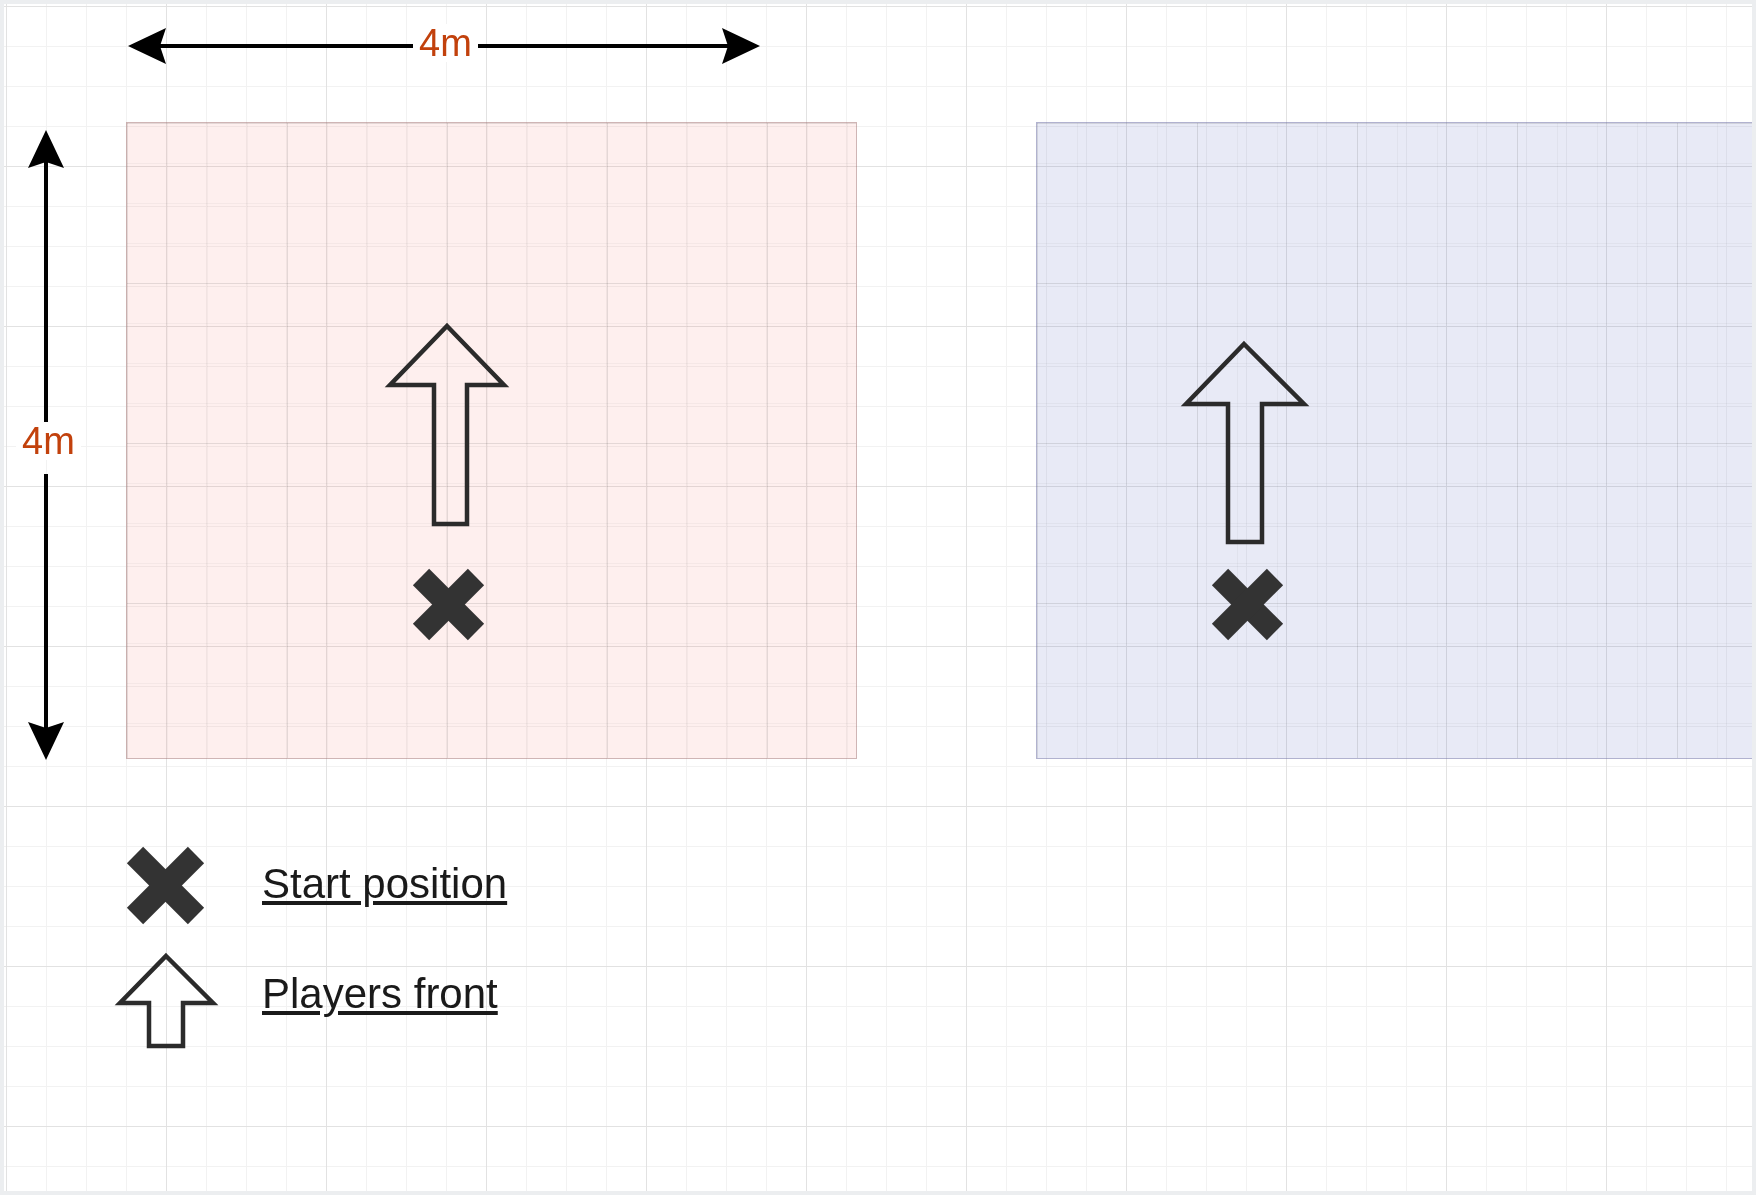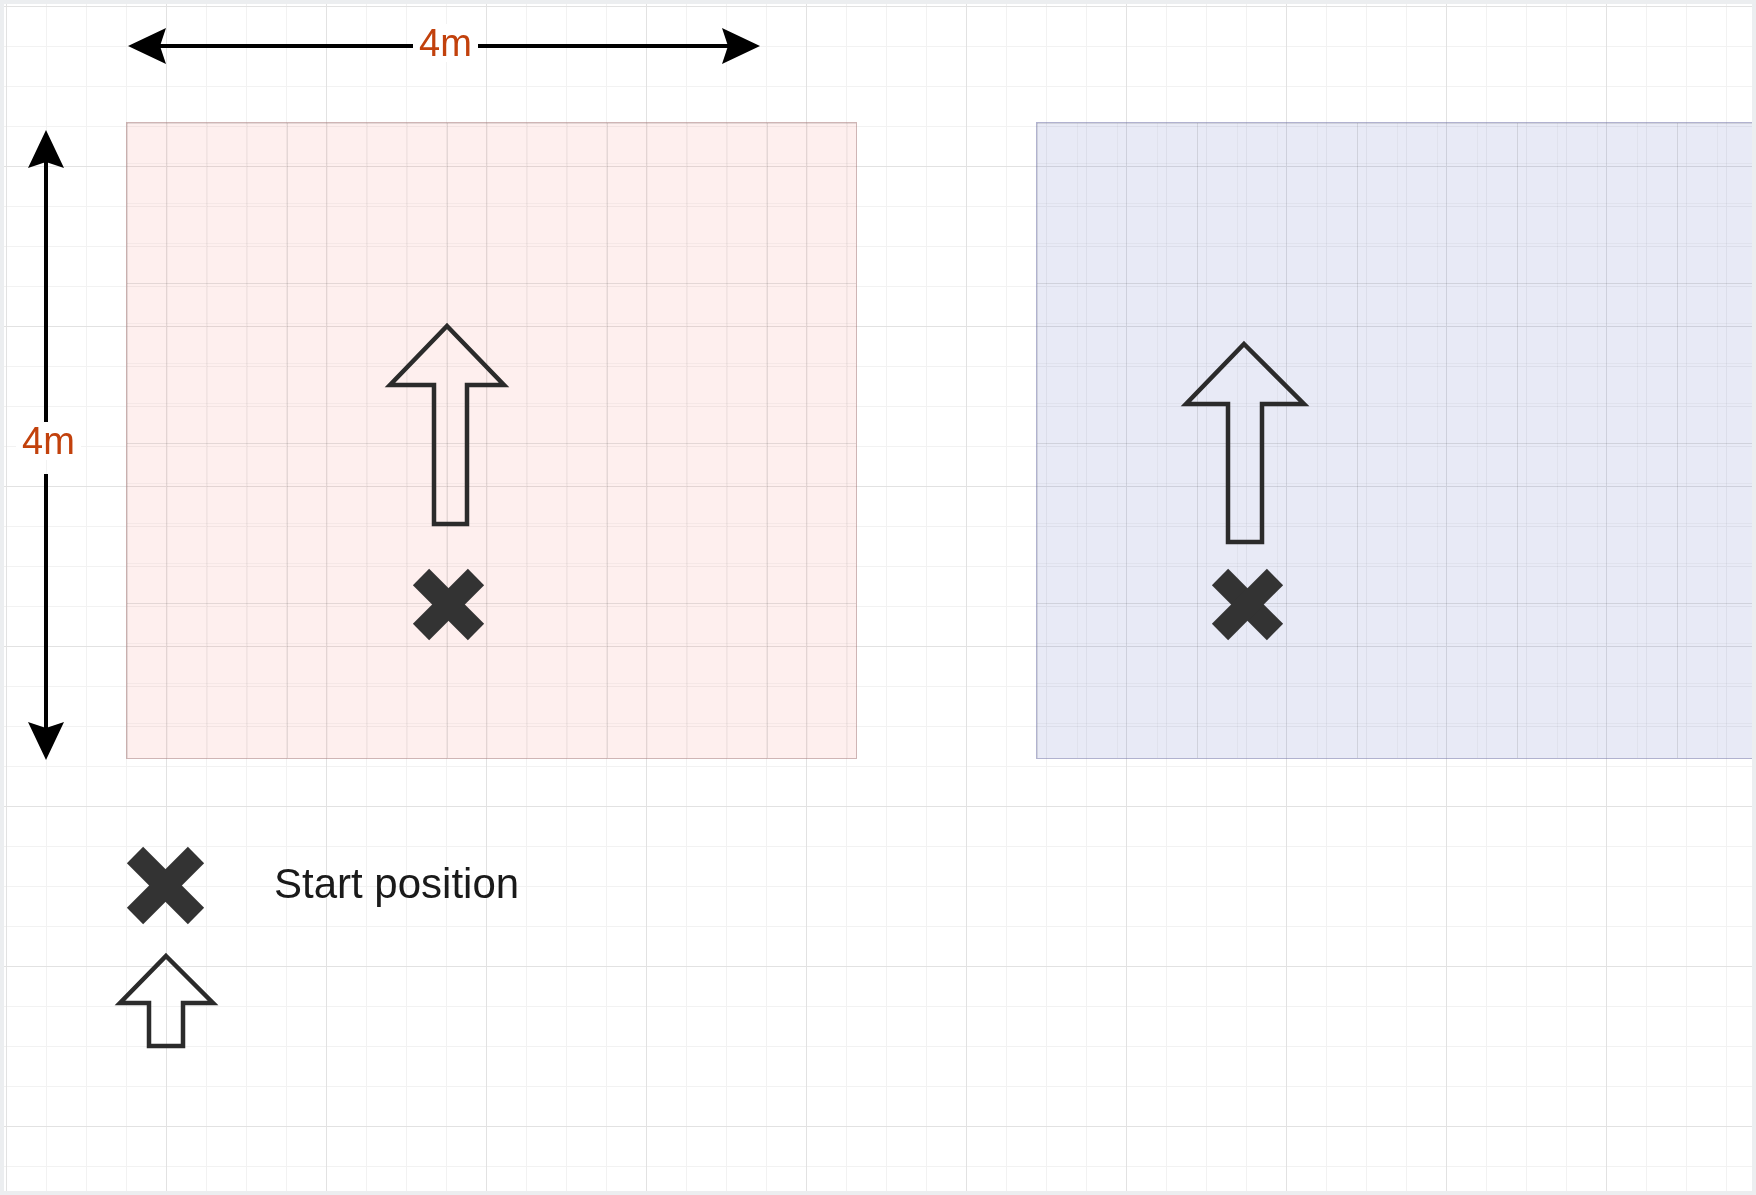--- a/index.html
+++ b/index.html
@@ -136,21 +136,22 @@
     width: 110px;
     height: 100px;
     flex: 0 0 110px;
     position: relative;
   }
   .legend-text {
     font-family: "Liberation Sans", sans-serif;
     font-size: 42px;
     color: #1a1a1a;
     white-space: nowrap;
-    margin-left: 50px;
+    margin-left: 38px;
+    text-decoration: underline;
   }
 </style>
 </head>
 <body>
 
 <div id="canvas">
 
   <div class="grid-layer grid-minor"></div>
   <div class="grid-layer grid-major"></div>
 
@@ -234,14 +235,18 @@
 
   <div class="dim-label" id="label-top">4m</div>
 
   <div class="dim-label" id="label-left">4m</div>
 
   <div class="legend-row" id="legend-row-start">
     <div class="legend-glyph"></div>
     <div class="legend-text">Start position</div>
   </div>
 
+  <div class="legend-row" id="legend-row-front">
+    <div class="legend-glyph"></div>
+    <div class="legend-text">Players front</div>
+  </div>
 
 </div>
 
 </body></html>

